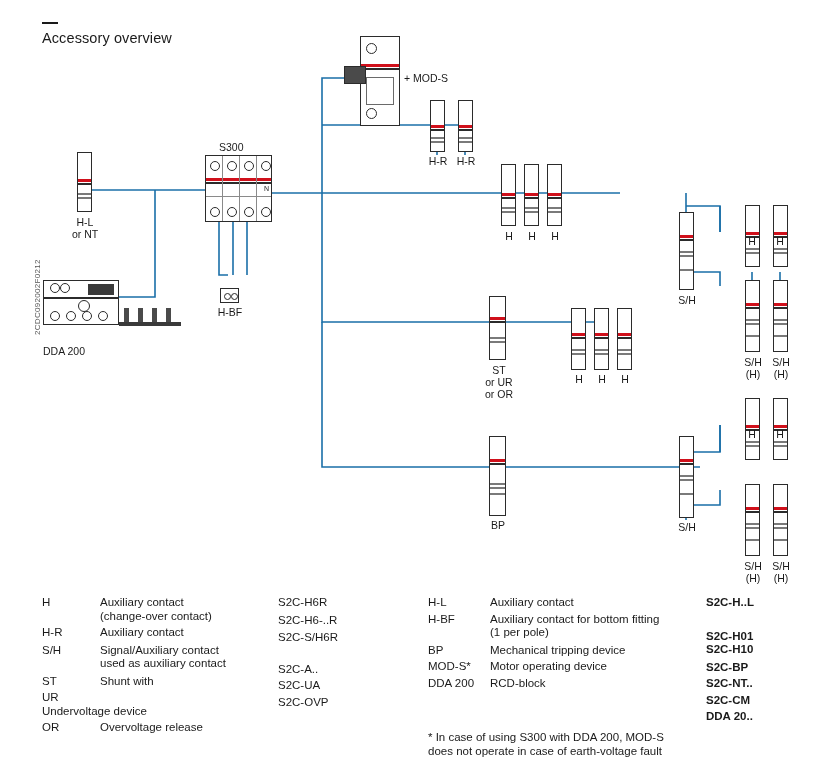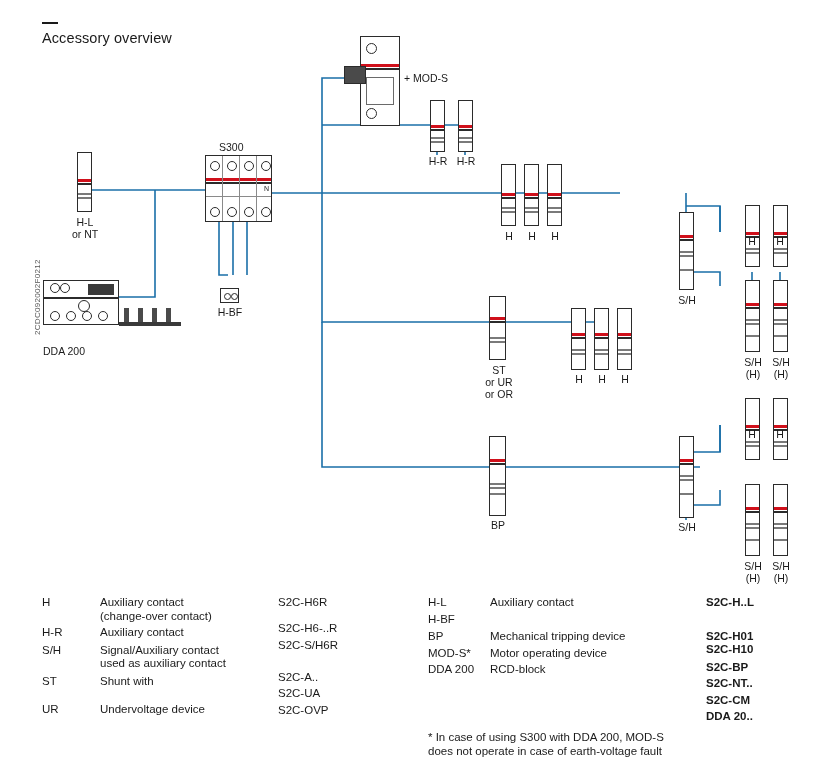--- a/index.html
+++ b/index.html
@@ -431,42 +431,48 @@
       </div>
       <div class="lrow" style="margin-top:4px;">
         <div class="lkey" style="width:58px;">S/H</div>
         <div class="ldesc">Signal/Auxiliary contact
 used as auxiliary contact</div>
       </div>
       <div class="lrow" style="margin-top:4px;">
         <div class="lkey" style="width:58px;">ST</div>
         <div class="ldesc">Shunt with</div>
       </div>
-      <div class="lrow" style="margin-top:15px;">
+      <div class="lrow" style="margin-top:3px;flex-direction:column;">
         <div class="lkey" style="width:58px;">UR</div>
         <div class="ldesc">Undervoltage device</div>
       </div>
+      <div class="lrow" style="margin-top:3px;">
+        <div class="lkey" style="width:58px;">OR</div>
+        <div class="ldesc">Overvoltage release</div>
+      </div>
     </div>
 
     <div class="legend-col" style="left:278px; width:120px;">
       <div class="lcode">S2C-H6R</div>
-      <div class="lcode" style="margin-top:12px;">S2C-H6-..R</div>
+      <div class="lcode" style="margin-top:4px;">S2C-H6-..R</div>
       <div class="lcode" style="margin-top:4px;">S2C-S/H6R</div>
       <div class="lcode" style="margin-top:18px;">S2C-A..</div>
       <div class="lcode" style="margin-top:3px;">S2C-UA</div>
       <div class="lcode" style="margin-top:3px;">S2C-OVP</div>
     </div>
 
     <div class="legend-col" style="left:428px; width:270px;">
       <div class="lrow">
         <div class="lkey" style="width:62px;">H-L</div>
         <div class="ldesc">Auxiliary contact</div>
       </div>
       <div class="lrow" style="margin-top:3px;">
         <div class="lkey" style="width:62px;">H-BF</div>
+        <div class="ldesc">Auxiliary contact for bottom fitting
+(1 per pole)</div>
       </div>
       <div class="lrow" style="margin-top:4px;">
         <div class="lkey" style="width:62px;">BP</div>
         <div class="ldesc">Mechanical tripping device</div>
       </div>
       <div class="lrow" style="margin-top:3px;align-items:center;">
         <div class="lkey" style="width:62px;">MOD-S*</div>
         <div class="ldesc">Motor operating device</div>
       </div>
       <div class="lrow" style="margin-top:3px;">

